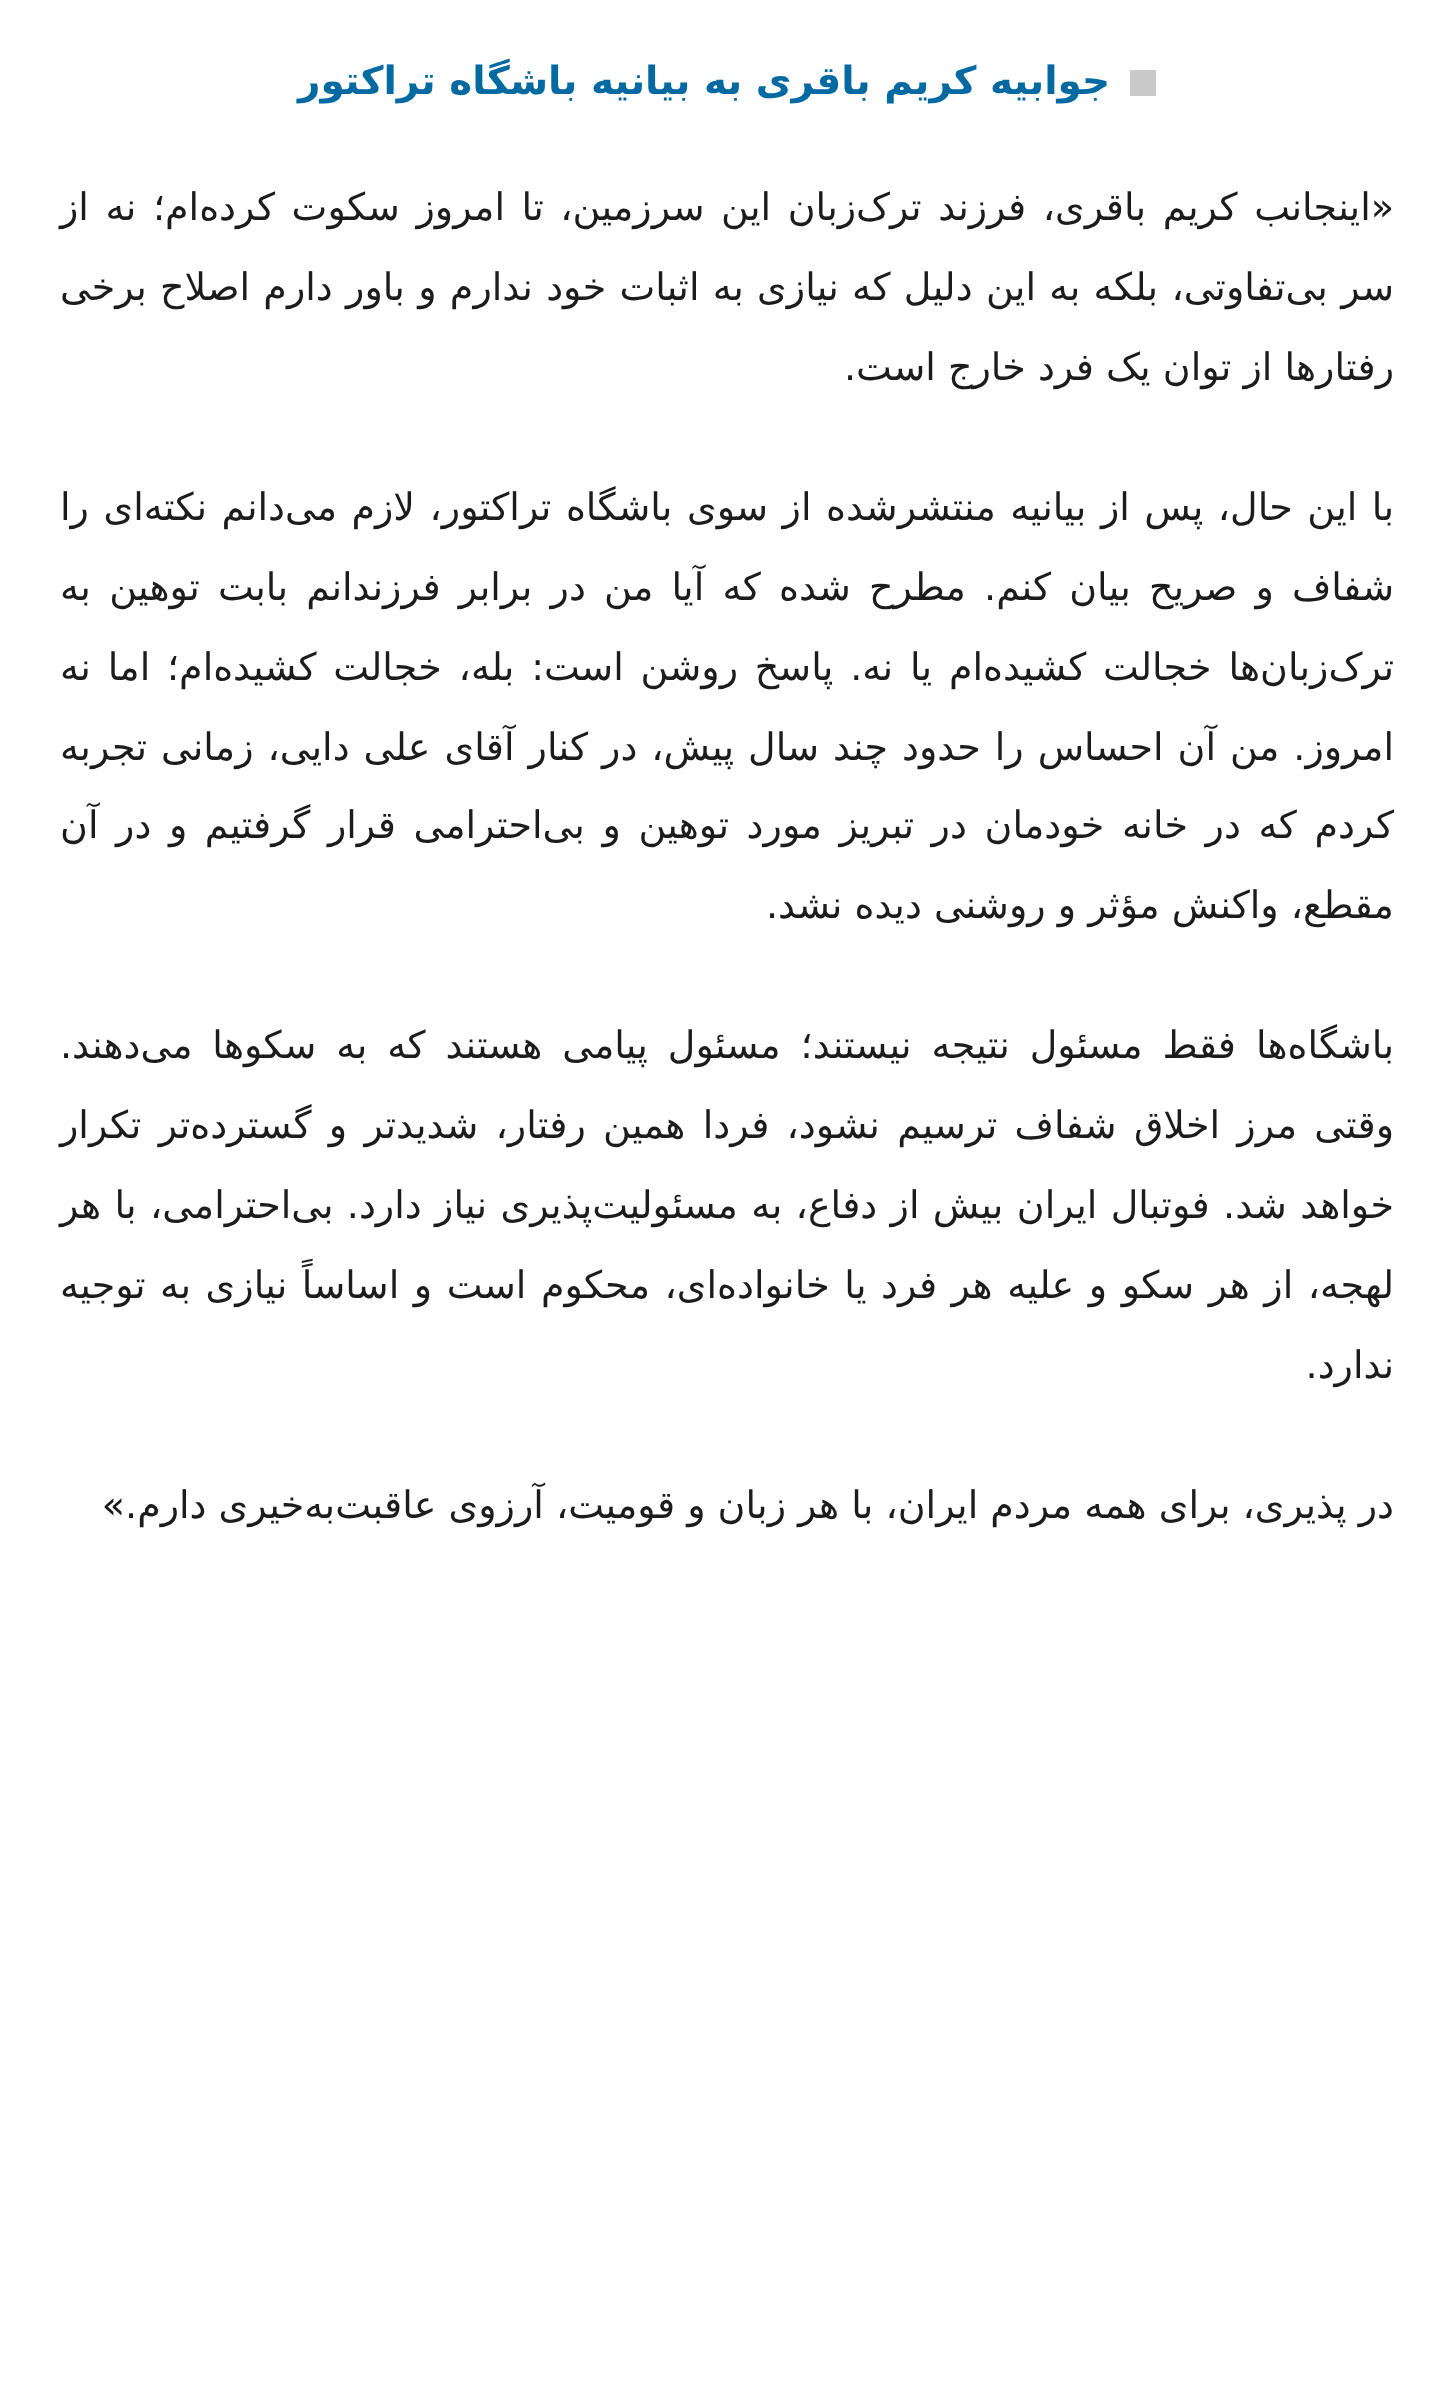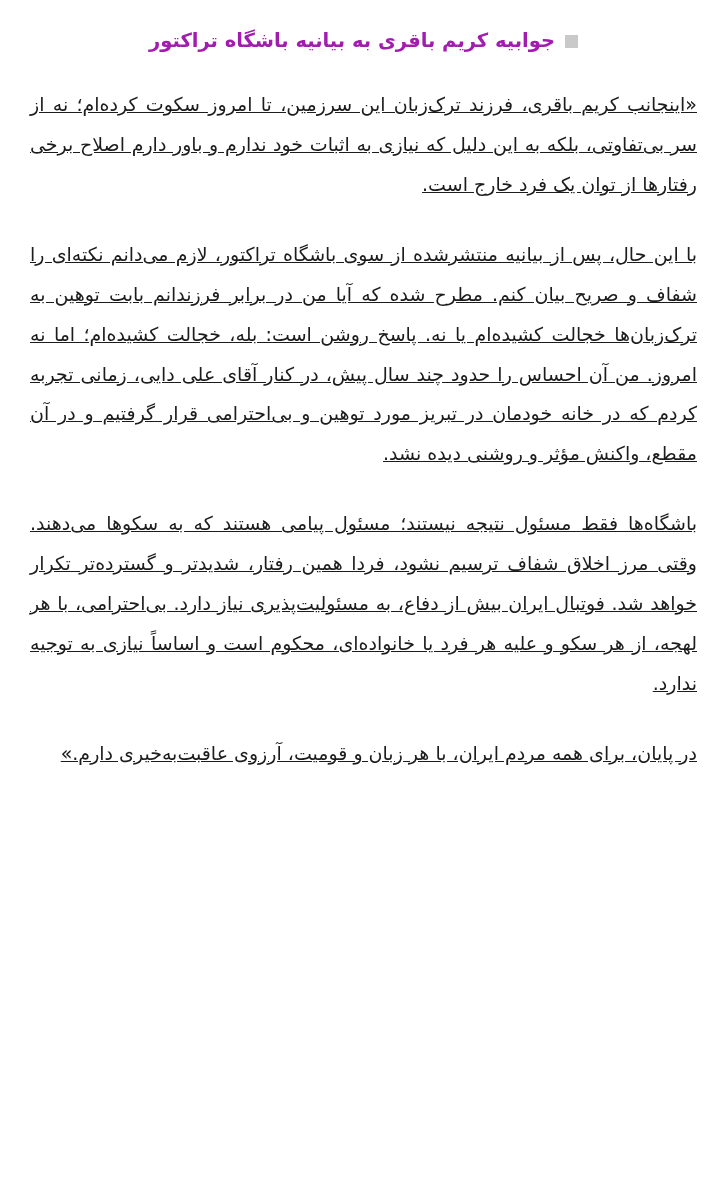--- a/index.html
+++ b/index.html
@@ -23,21 +23,21 @@
   }
   .headline {
     display: flex;
     flex-direction: row;
     align-items: center;
     justify-content: center;
     gap: 10px;
     font-size: 19.5px;
     font-weight: bold;
     line-height: 1.5;
-    color: #a21caf;
+    color: #0369a1;
     margin: 4px 0 30px 0;
     text-align: center;
   }
   .headline-text {
     letter-spacing: 0;
   }
   .headline-marker {
     display: inline-block;
     width: 13px;
     height: 13px;
@@ -45,21 +45,20 @@
     flex: 0 0 auto;
     position: relative;
     top: 1px;
   }
   .body-copy {
     font-size: 19px;
     line-height: 2.1;
     text-align: justify;
     text-align-last: right;
     color: #1c1c1c;
-    text-decoration: underline;
   }
   .body-copy p {
     margin: 0 0 30px 0;
   }
   .body-copy p:last-child {
     margin-bottom: 0;
   }
   .para-closing {
     text-align: justify;
   }
@@ -71,16 +70,16 @@
 
   <h1 class="headline">
     <span class="headline-marker"></span>
     <span class="headline-text">جوابیه کریم باقری به بیانیه باشگاه تراکتور</span>
   </h1>
 
   <div class="body-copy">
     <p>«اینجانب کریم باقری، فرزند ترک‌زبان این سرزمین، تا امروز سکوت کرده‌ام؛ نه از سر بی‌تفاوتی، بلکه به این دلیل که نیازی به اثبات خود ندارم و باور دارم اصلاح برخی رفتارها از توان یک فرد خارج است.</p>
     <p>با این حال، پس از بیانیه منتشرشده از سوی باشگاه تراکتور، لازم می‌دانم نکته‌ای را شفاف و صریح بیان کنم. مطرح شده که آیا من در برابر فرزندانم بابت توهین به ترک‌زبان‌ها خجالت کشیده‌ام یا نه. پاسخ روشن است: بله، خجالت کشیده‌ام؛ اما نه امروز. من آن احساس را حدود چند سال پیش، در کنار آقای علی دایی، زمانی تجربه کردم که در خانه خودمان در تبریز مورد توهین و بی‌احترامی قرار گرفتیم و در آن مقطع، واکنش مؤثر و روشنی دیده نشد.</p>
     <p>باشگاه‌ها فقط مسئول نتیجه نیستند؛ مسئول پیامی هستند که به سکوها می‌دهند. وقتی مرز اخلاق شفاف ترسیم نشود، فردا همین رفتار، شدیدتر و گسترده‌تر تکرار خواهد شد. فوتبال ایران بیش از دفاع، به مسئولیت‌پذیری نیاز دارد. بی‌احترامی، با هر لهجه، از هر سکو و علیه هر فرد یا خانواده‌ای، محکوم است و اساساً نیازی به توجیه ندارد.</p>
-    <p class="para-closing">در پایان، برای همه مردم ایران، با هر زبان و قومیت، آرزوی عاقبت‌به‌خیری دارم.»</p>
+    <p class="para-closing">در پذیری، برای همه مردم ایران، با هر زبان و قومیت، آرزوی عاقبت‌به‌خیری دارم.»</p>
   </div>
 
 </div>
 
 </body></html>

